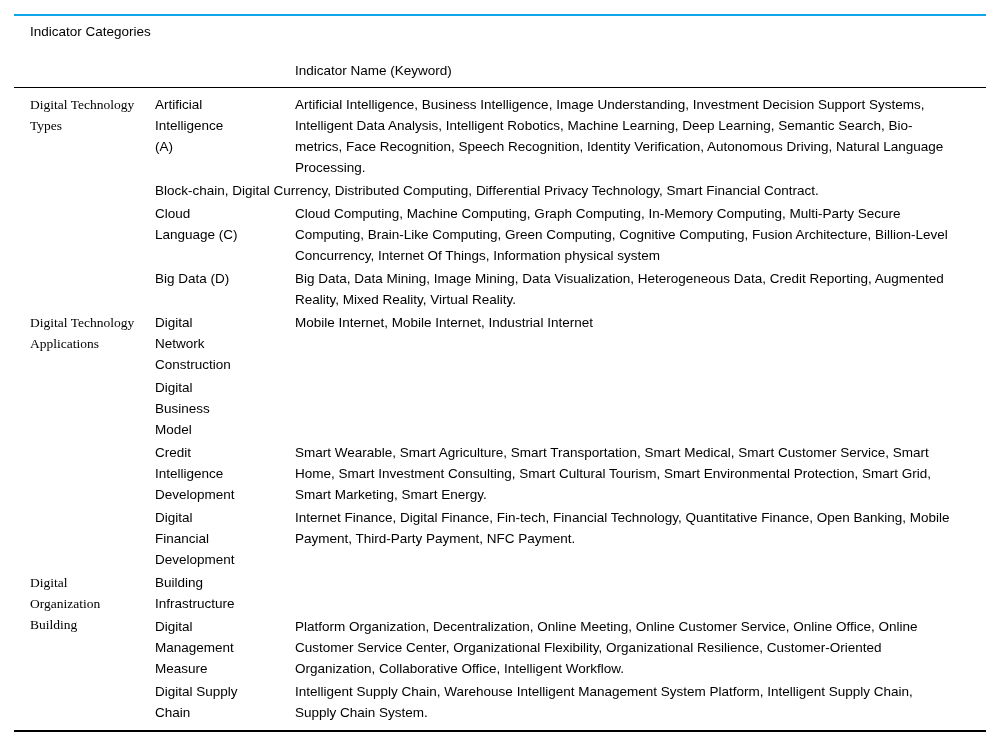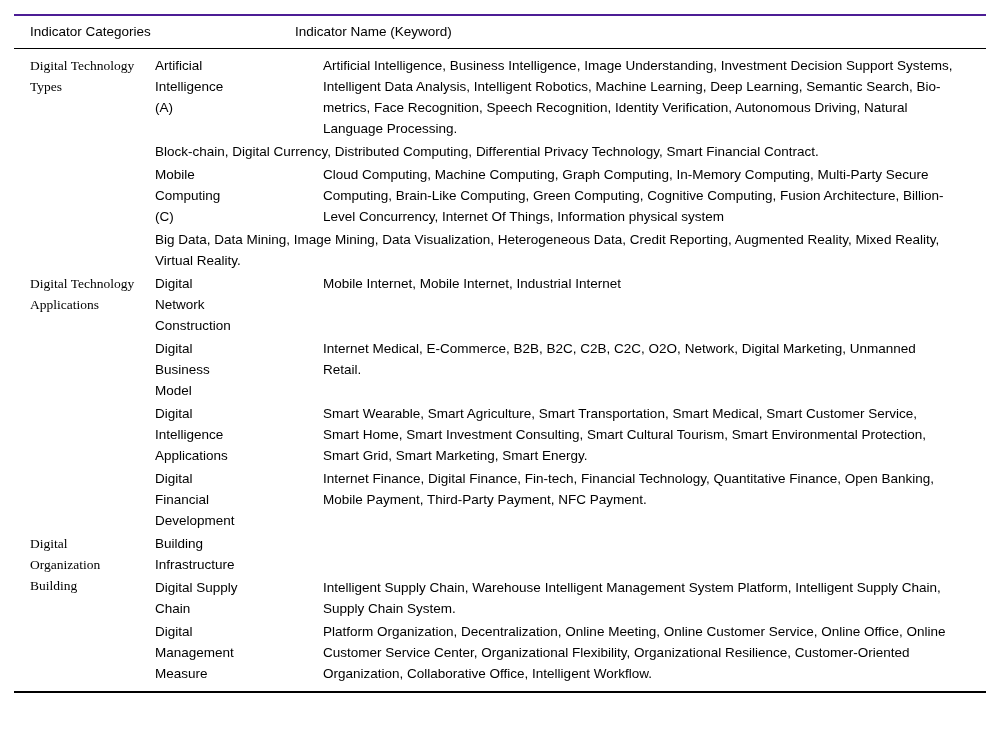--- a/index.html
+++ b/index.html
@@ -9,42 +9,42 @@
     height: 743px;
     background: #ffffff;
     color: #000000;
     font-family: "Liberation Sans", "DejaVu Sans", sans-serif;
     font-size: 13.5px;
     line-height: 21px;
     overflow: hidden;
   }
   .table {
     margin: 14px 14px 0 14px;
-    border-top: 2px solid #4c1d95;
+    border-top: 2px solid #0ea5e9;
     border-bottom: 2px solid #000;
   }
   .header-row {
     display: flex;
     border-bottom: 1px solid #000;
     padding: 5px 0 6px 0;
   }
   .h-cat {
     width: 281px;
     padding-left: 16px;
   }
-  .h-kw { flex: 1; padding-right: 20px; }
+  .h-kw { flex: 1; padding-right: 20px; margin-top: 39px; }
   .tbody { padding: 5px 0 6px 0; }
   .group { display: flex; }
   .cat-cell {
     width: 141px;
     padding: 1px 20px 0 16px;
     font-family: Liberation Serif, serif;
   }
   .group-rows { flex: 1; display: flex; flex-direction: column; }
-  .subrow { display: flex; padding: 1px 0 1px 0; gap: 28px; }
+  .subrow { display: flex; padding: 1px 0 1px 0; }
   .sub-cell {
     width: 140px;
     padding-right: 56px;
   }
   .kw-cell {
     flex: 1;
     padding-right: 31px;
   }
 </style>
 </head>
@@ -63,62 +63,62 @@
       <div class="cat-cell">Digital Technology Types</div>
       <div class="group-rows">
         <div class="subrow">
           <div class="sub-cell">Artificial Intelligence (A)</div>
           <div class="kw-cell">Artificial Intelligence, Business Intelligence, Image Understanding, Investment Decision Support Systems, Intelligent Data Analysis, Intelligent Robotics, Machine Learning, Deep Learning, Semantic Search, Bio-metrics, Face Recognition, Speech Recognition, Identity Verification, Autonomous Driving, Natural Language Processing.</div>
         </div>
         <div class="subrow">
           <div class="kw-cell">Block-chain, Digital Currency, Distributed Computing, Differential Privacy Technology, Smart Financial Contract.</div>
         </div>
         <div class="subrow">
-          <div class="sub-cell">Mobile Computing (C)</div>
+          <div class="sub-cell">Cloud Language (C)</div>
           <div class="kw-cell">Cloud Computing, Machine Computing, Graph Computing, In-Memory Computing, Multi-Party Secure Computing, Brain-Like Computing, Green Computing, Cognitive Computing, Fusion Architecture, Billion-Level Concurrency, Internet Of Things, Information physical system</div>
         </div>
         <div class="subrow">
+          <div class="sub-cell">Big Data (D)</div>
           <div class="kw-cell">Big Data, Data Mining, Image Mining, Data Visualization, Heterogeneous Data, Credit Reporting, Augmented Reality, Mixed Reality, Virtual Reality.</div>
         </div>
       </div>
     </div>
 
     <div class="group">
       <div class="cat-cell">Digital Technology Applications</div>
       <div class="group-rows">
         <div class="subrow">
           <div class="sub-cell">Digital Network Construction</div>
           <div class="kw-cell">Mobile Internet, Mobile Internet, Industrial Internet</div>
         </div>
         <div class="subrow">
           <div class="sub-cell">Digital Business Model</div>
-          <div class="kw-cell">Internet Medical, E-Commerce, B2B, B2C, C2B, C2C, O2O, Network, Digital Marketing, Unmanned Retail.</div>
         </div>
         <div class="subrow">
-          <div class="sub-cell">Digital Intelligence Applications</div>
+          <div class="sub-cell">Credit Intelligence Development</div>
           <div class="kw-cell">Smart Wearable, Smart Agriculture, Smart Transportation, Smart Medical, Smart Customer Service, Smart Home, Smart Investment Consulting, Smart Cultural Tourism, Smart Environmental Protection, Smart Grid, Smart Marketing, Smart Energy.</div>
         </div>
         <div class="subrow">
           <div class="sub-cell">Digital Financial Development</div>
           <div class="kw-cell">Internet Finance, Digital Finance, Fin-tech, Financial Technology, Quantitative Finance, Open Banking, Mobile Payment, Third-Party Payment, NFC Payment.</div>
         </div>
       </div>
     </div>
 
     <div class="group">
       <div class="cat-cell">Digital Organization Building</div>
       <div class="group-rows">
         <div class="subrow">
           <div class="sub-cell">Building Infrastructure</div>
         </div>
         <div class="subrow">
+          <div class="sub-cell">Digital Management Measure</div>
+          <div class="kw-cell">Platform Organization, Decentralization, Online Meeting, Online Customer Service, Online Office, Online Customer Service Center, Organizational Flexibility, Organizational Resilience, Customer-Oriented Organization, Collaborative Office, Intelligent Workflow.</div>
+        </div>
+        <div class="subrow">
           <div class="sub-cell">Digital Supply Chain</div>
           <div class="kw-cell">Intelligent Supply Chain, Warehouse Intelligent Management System Platform, Intelligent Supply Chain, Supply Chain System.</div>
-        </div>
-        <div class="subrow">
-          <div class="sub-cell">Digital Management Measure</div>
-          <div class="kw-cell">Platform Organization, Decentralization, Online Meeting, Online Customer Service, Online Office, Online Customer Service Center, Organizational Flexibility, Organizational Resilience, Customer-Oriented Organization, Collaborative Office, Intelligent Workflow.</div>
         </div>
       </div>
     </div>
 
   </div>
 </div>
 
 </body></html>

